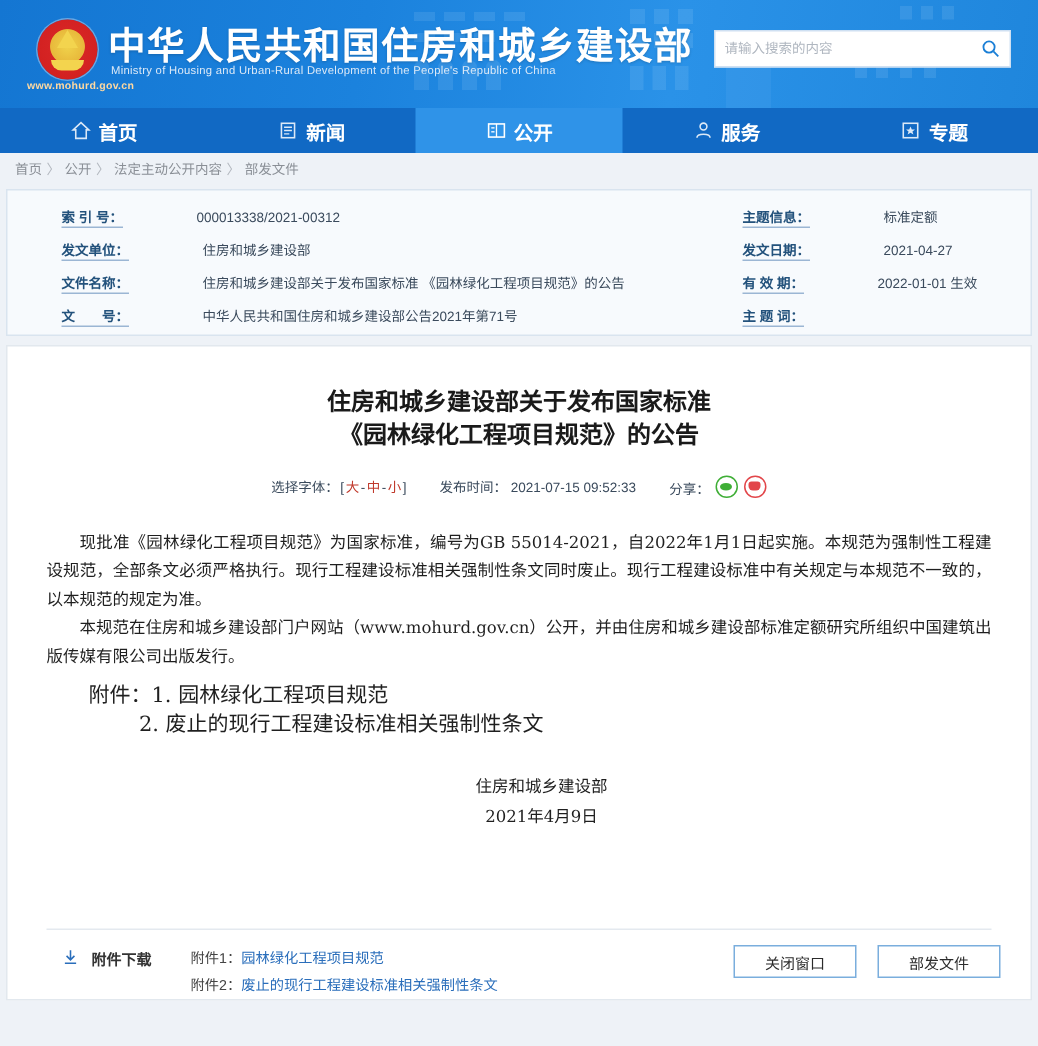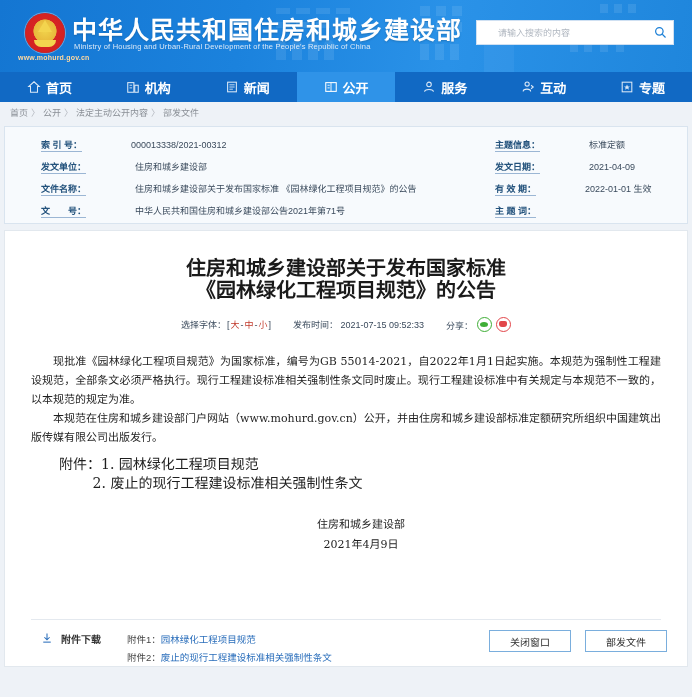--- a/index.html
+++ b/index.html
@@ -45,22 +45,22 @@
   }
   .site-url{
     position:absolute;left:18px;top:54px;font-size:7px;color:#ffd9a0;
     font-weight:bold;letter-spacing:.2px;white-space:nowrap;
   }
   .search-wrap{
     position:absolute;right:18px;top:20px;width:196px;height:23px;
     background:#fff;border:1px solid #cfe0f2;display:flex;align-items:center;
   }
   .search-input{
-    border:0;outline:0;flex:1;height:21px;padding:0 21px;font-size:9px;color:#555;
-    font-family:Liberation Sans, sans-serif;background:transparent;
+    border:0;outline:0;flex:1;height:21px;padding:0 6px;font-size:9px;color:#555;
+    font-family:Liberation Mono, monospace;background:transparent;
   }
   .search-input::placeholder{color:#b0b7c0;}
   .search-btn{
     width:26px;height:21px;border:0;background:transparent;cursor:pointer;
     display:flex;align-items:center;justify-content:center;
   }
 
   
   .nav{
     display:flex;height:30px;background:#1169c4;align-items:stretch;
@@ -98,21 +98,21 @@
   .meta-value{color:#3a4a5c;white-space:nowrap;overflow:hidden;}
 
   
   .doc{
     margin:6px 4px 0 4px;background:#fff;border:1px solid #e2e8ee;
     height:435px;position:relative;
   }
   .doc-title{
     text-align:center;padding-top:26px;
     font-family:"DejaVu Serif","Liberation Serif",serif;
-    font-size:20px;font-weight:bold;color:#1a1a1a;line-height:22px;
+    font-size:16px;font-weight:bold;color:#1a1a1a;line-height:22px;
   }
   .doc-bar{
     display:flex;align-items:center;justify-content:center;gap:22px;
     margin-top:16px;font-size:9px;color:#3a4a5c;
   }
   .fontsel{display:flex;align-items:center;gap:1px;}
   .fontsel .big{color:#c0392b;cursor:pointer;}
   .fontsel .mid{color:#c0392b;cursor:pointer;}
   .fontsel .sml{color:#c0392b;cursor:pointer;}
   .fontsel .brk{color:#3a4a5c;}
@@ -222,31 +222,20 @@
       <span class="nav-ico">
         <svg width="14" height="14" viewBox="0 0 16 16">
             <path d="M8 2 L14 7.5 H12 V14 H4 V7.5 H2 Z" fill="none" stroke="#dce9f7" stroke-width="1.2"></path>
           </svg>
       </span>
       <span>首页</span>
     </div>
     <div class="nav-item">
       <span class="nav-ico">
         <svg width="14" height="14" viewBox="0 0 16 16">
-            <rect x="2" y="3" width="7" height="11" fill="none" stroke="#dce9f7" stroke-width="1.2"></rect>
-            <rect x="10" y="6" width="4" height="8" fill="none" stroke="#dce9f7" stroke-width="1.2"></rect>
-            <line x1="4" y1="6" x2="7" y2="6" stroke="#dce9f7" stroke-width="1"></line>
-            <line x1="4" y1="9" x2="7" y2="9" stroke="#dce9f7" stroke-width="1"></line>
-          </svg>
-      </span>
-      <span>机构</span>
-    </div>
-    <div class="nav-item">
-      <span class="nav-ico">
-        <svg width="14" height="14" viewBox="0 0 16 16">
             <rect x="3" y="2.5" width="10" height="11" fill="none" stroke="#dce9f7" stroke-width="1.2"></rect>
             <line x1="5" y1="5.5" x2="11" y2="5.5" stroke="#dce9f7" stroke-width="1"></line>
             <line x1="5" y1="8" x2="11" y2="8" stroke="#dce9f7" stroke-width="1"></line>
             <line x1="5" y1="10.5" x2="9" y2="10.5" stroke="#dce9f7" stroke-width="1"></line>
           </svg>
       </span>
       <span>新闻</span>
     </div>
     <div class="nav-item active">
       <span class="nav-ico">
@@ -260,30 +249,20 @@
       <span>公开</span>
     </div>
     <div class="nav-item">
       <span class="nav-ico">
         <svg width="14" height="14" viewBox="0 0 16 16">
             <circle cx="8" cy="5" r="2.6" fill="none" stroke="#dce9f7" stroke-width="1.2"></circle>
             <path d="M3 13.5 C3 10 13 10 13 13.5" fill="none" stroke="#dce9f7" stroke-width="1.2"></path>
           </svg>
       </span>
       <span>服务</span>
-    </div>
-    <div class="nav-item">
-      <span class="nav-ico">
-        <svg width="14" height="14" viewBox="0 0 16 16">
-            <circle cx="7" cy="4.6" r="2.4" fill="none" stroke="#dce9f7" stroke-width="1.2"></circle>
-            <path d="M2.5 13 C2.5 9.6 11 9.6 11 13" fill="none" stroke="#dce9f7" stroke-width="1.2"></path>
-            <path d="M11.5 6 L14 8 L11.5 10" fill="none" stroke="#dce9f7" stroke-width="1.2"></path>
-          </svg>
-      </span>
-      <span>互动</span>
     </div>
     <div class="nav-item">
       <span class="nav-ico">
         <svg width="14" height="14" viewBox="0 0 16 16">
             <rect x="2.5" y="2.5" width="11" height="11" fill="none" stroke="#dce9f7" stroke-width="1.2"></rect>
             <path d="M8 5 L9 7.3 L11.4 7.3 L9.5 8.8 L10.2 11 L8 9.7 L5.8 11 L6.5 8.8 L4.6 7.3 L7 7.3 Z" fill="#dce9f7"></path>
           </svg>
       </span>
       <span>专题</span>
     </div>
@@ -318,21 +297,21 @@
         <span class="meta-value">中华人民共和国住房和城乡建设部公告2021年第71号</span>
       </div>
     </div>
     <div class="meta-col meta-right">
       <div class="meta-row">
         <span class="meta-label">主题信息：</span>
         <span class="meta-value">标准定额</span>
       </div>
       <div class="meta-row">
         <span class="meta-label">发文日期：</span>
-        <span class="meta-value">2021-04-09</span>
+        <span class="meta-value">2021-04-27</span>
       </div>
       <div class="meta-row">
         <span class="meta-label">有 效 期：</span>
         <span class="meta-value">2022-01-01 生效</span>
       </div>
       <div class="meta-row">
         <span class="meta-label">主 题 词：</span>
         <span class="meta-value"></span>
       </div>
     </div>

